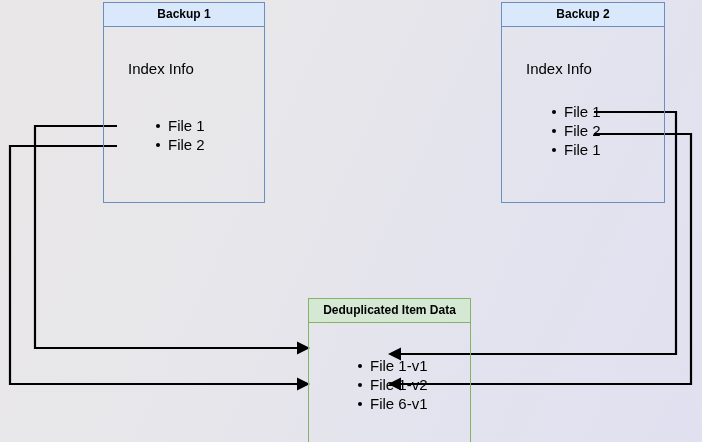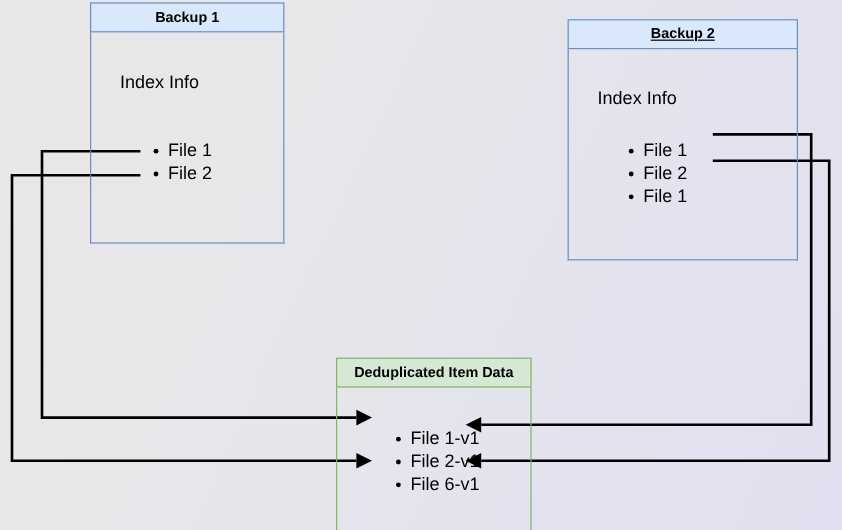--- a/index.html
+++ b/index.html
@@ -23,20 +23,21 @@
     position: absolute;
     left: 0;
     top: 0;
     width: 702px;
     height: 442px;
     overflow: visible;
   }
   .box {
     position: absolute;
     box-sizing: border-box;
+    margin-left: 28px;
   }
   .box-header {
     box-sizing: border-box;
     height: 25px;
     line-height: 23px;
     text-align: center;
     font-size: 12px;
     font-weight: bold;
     color: #000000;
   }
@@ -146,36 +147,36 @@
     <div class="box-header" style="border:1px solid #6c8ebf;">Backup 1</div>
     <div class="box-body" style="height:176px;">
       <div class="index-label" style="left:24px; top:33px;">Index Info</div>
       <ul class="file-list" style="left:51px; top:89px;">
         <li>File 1</li>
         <li>File 2</li>
       </ul>
     </div>
   </div>
 
-  <div class="box box-blue" style="left:473px; top:16px; width:192px; height:201px; border:none;text-decoration:underline;">
+  <div class="box box-blue" style="left:473px; top:2px; width:164px; height:201px; border:none;">
     <div class="box-header" style="border:1px solid #6c8ebf;">Backup 2</div>
     <div class="box-body" style="height:176px;">
       <div class="index-label" style="left:24px; top:33px;">Index Info</div>
       <ul class="file-list" style="left:49px; top:75px;">
         <li>File 1</li>
         <li>File 2</li>
         <li>File 1</li>
       </ul>
     </div>
   </div>
 
   <div class="box box-green" style="left:256px; top:298px; width:187px; height:157px; border:none;padding-left:24px;">
     <div class="box-header" style="border:1px solid #82b366;">Deduplicated Item Data</div>
     <div class="box-body" style="height:132px;">
       <ul class="file-list" style="left:48px; top:33px;">
         <li>File 1-v1</li>
-        <li>File 2-v1</li>
+        <li>File 1-v2</li>
         <li>File 6-v1</li>
       </ul>
     </div>
   </div>
 
 </div>
 
 </body></html>

